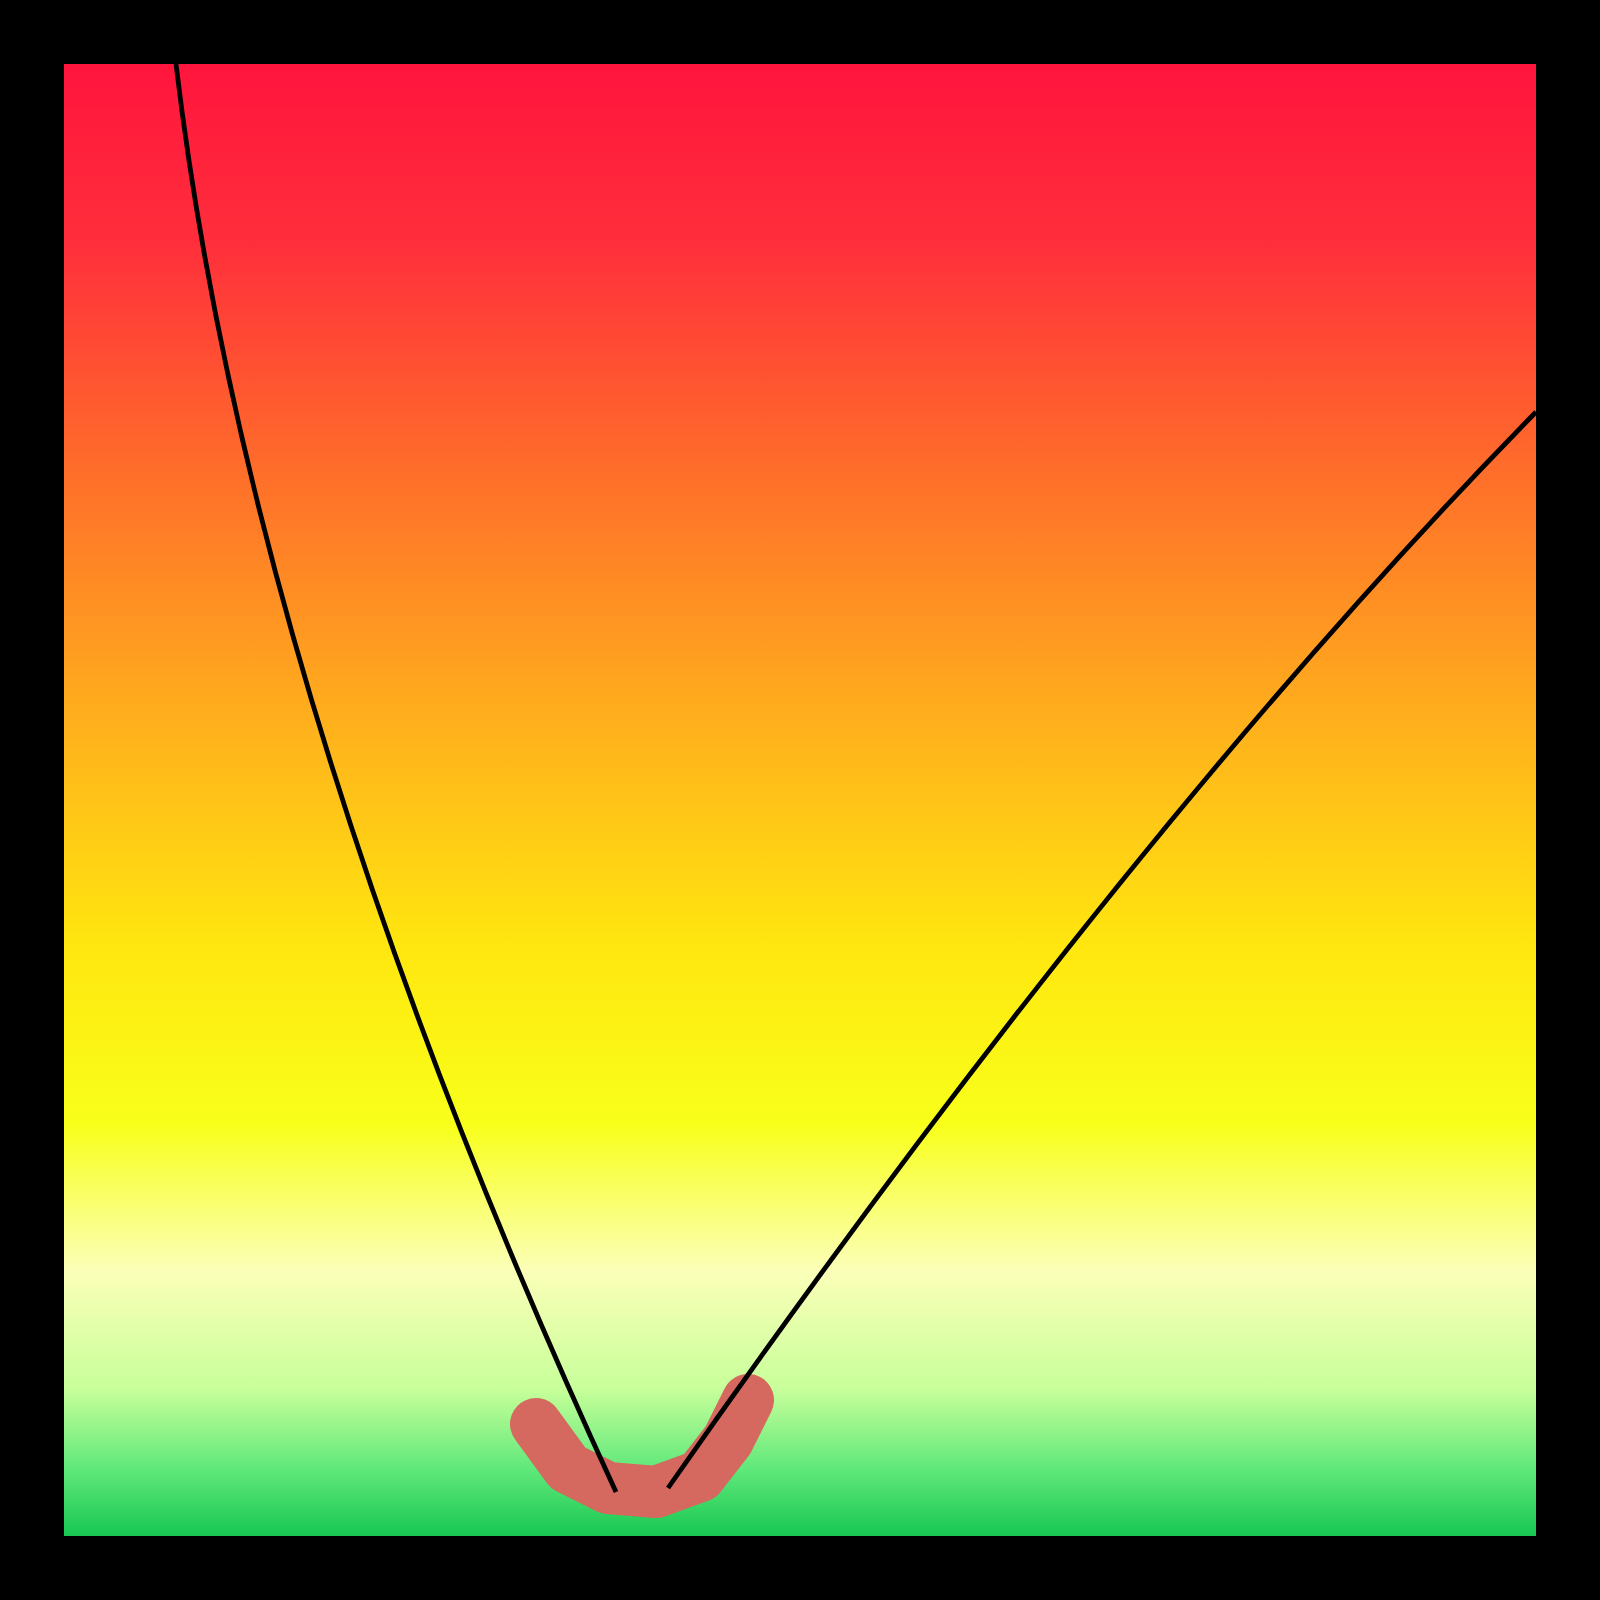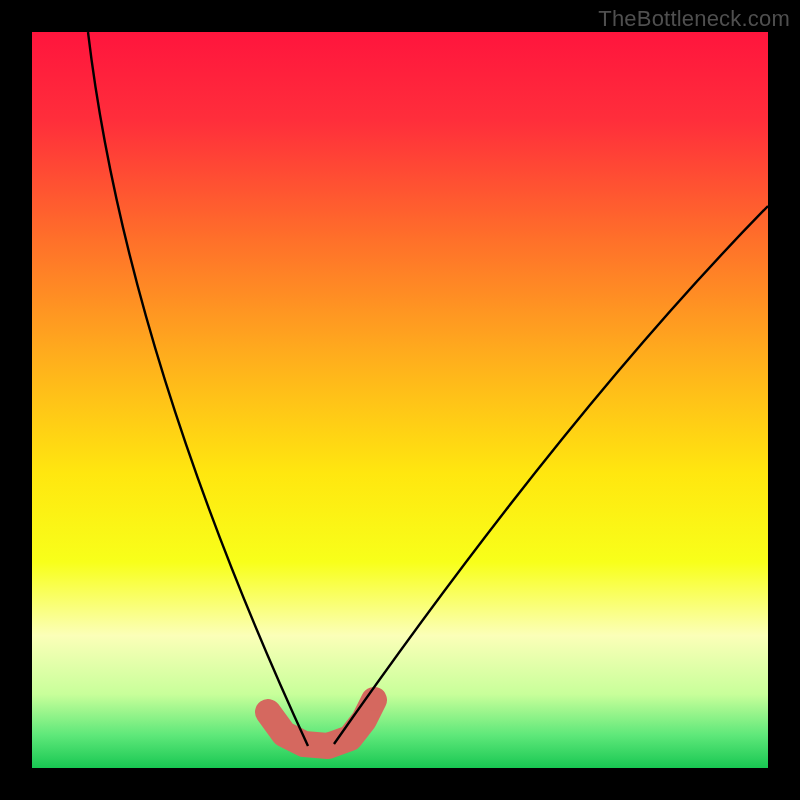--- a/index.html
+++ b/index.html
@@ -50,21 +50,20 @@
     font-size: 22px;
     font-weight: 500;
     letter-spacing: 0.2px;
   }
 </style>
 </head>
 <body>
 
 <div class="frame">
 
-  <div class="watermark">TheBottleneck.com</div>
 
   <div class="plot">
 
     <svg class="gradient" viewBox="0 0 736 736" preserveAspectRatio="none">
       <defs>
         <linearGradient id="bg" x1="0" y1="0" x2="0" y2="1">
             <stop offset="0%" stop-color="#ff153d"></stop>
             <stop offset="12%" stop-color="#ff2e3b"></stop>
             <stop offset="28.000000000000004%" stop-color="#ff6f2a"></stop>
             <stop offset="45%" stop-color="#ffb11c"></stop>

